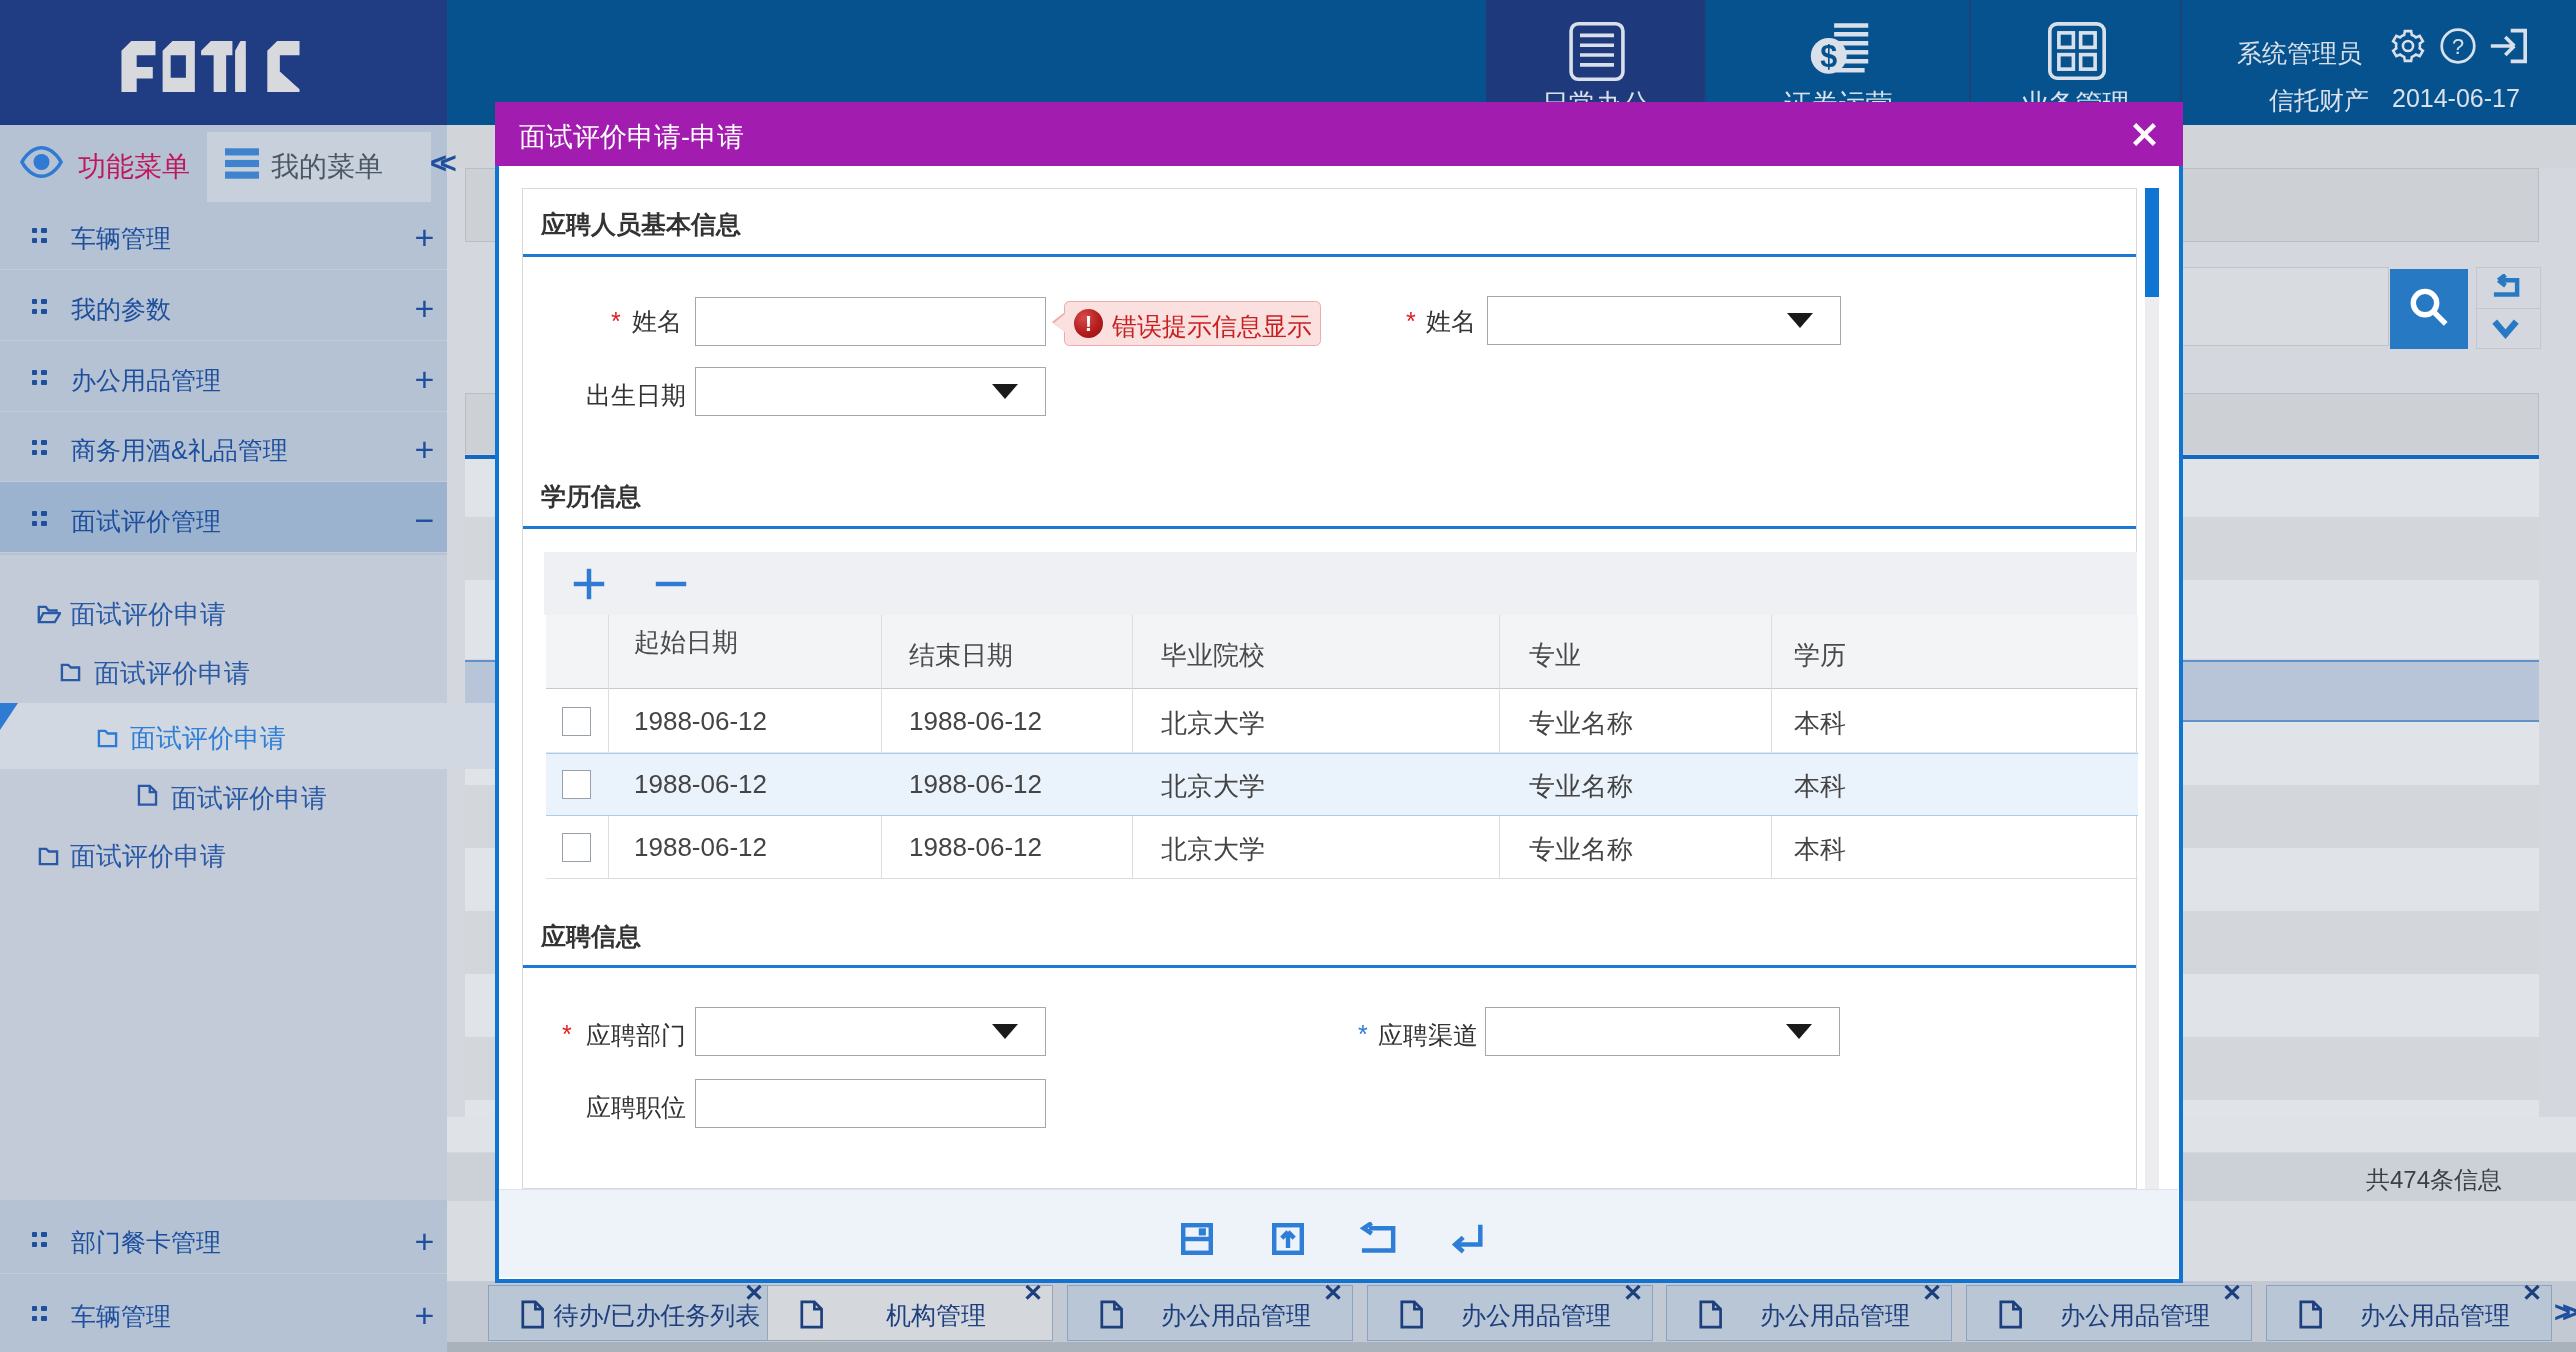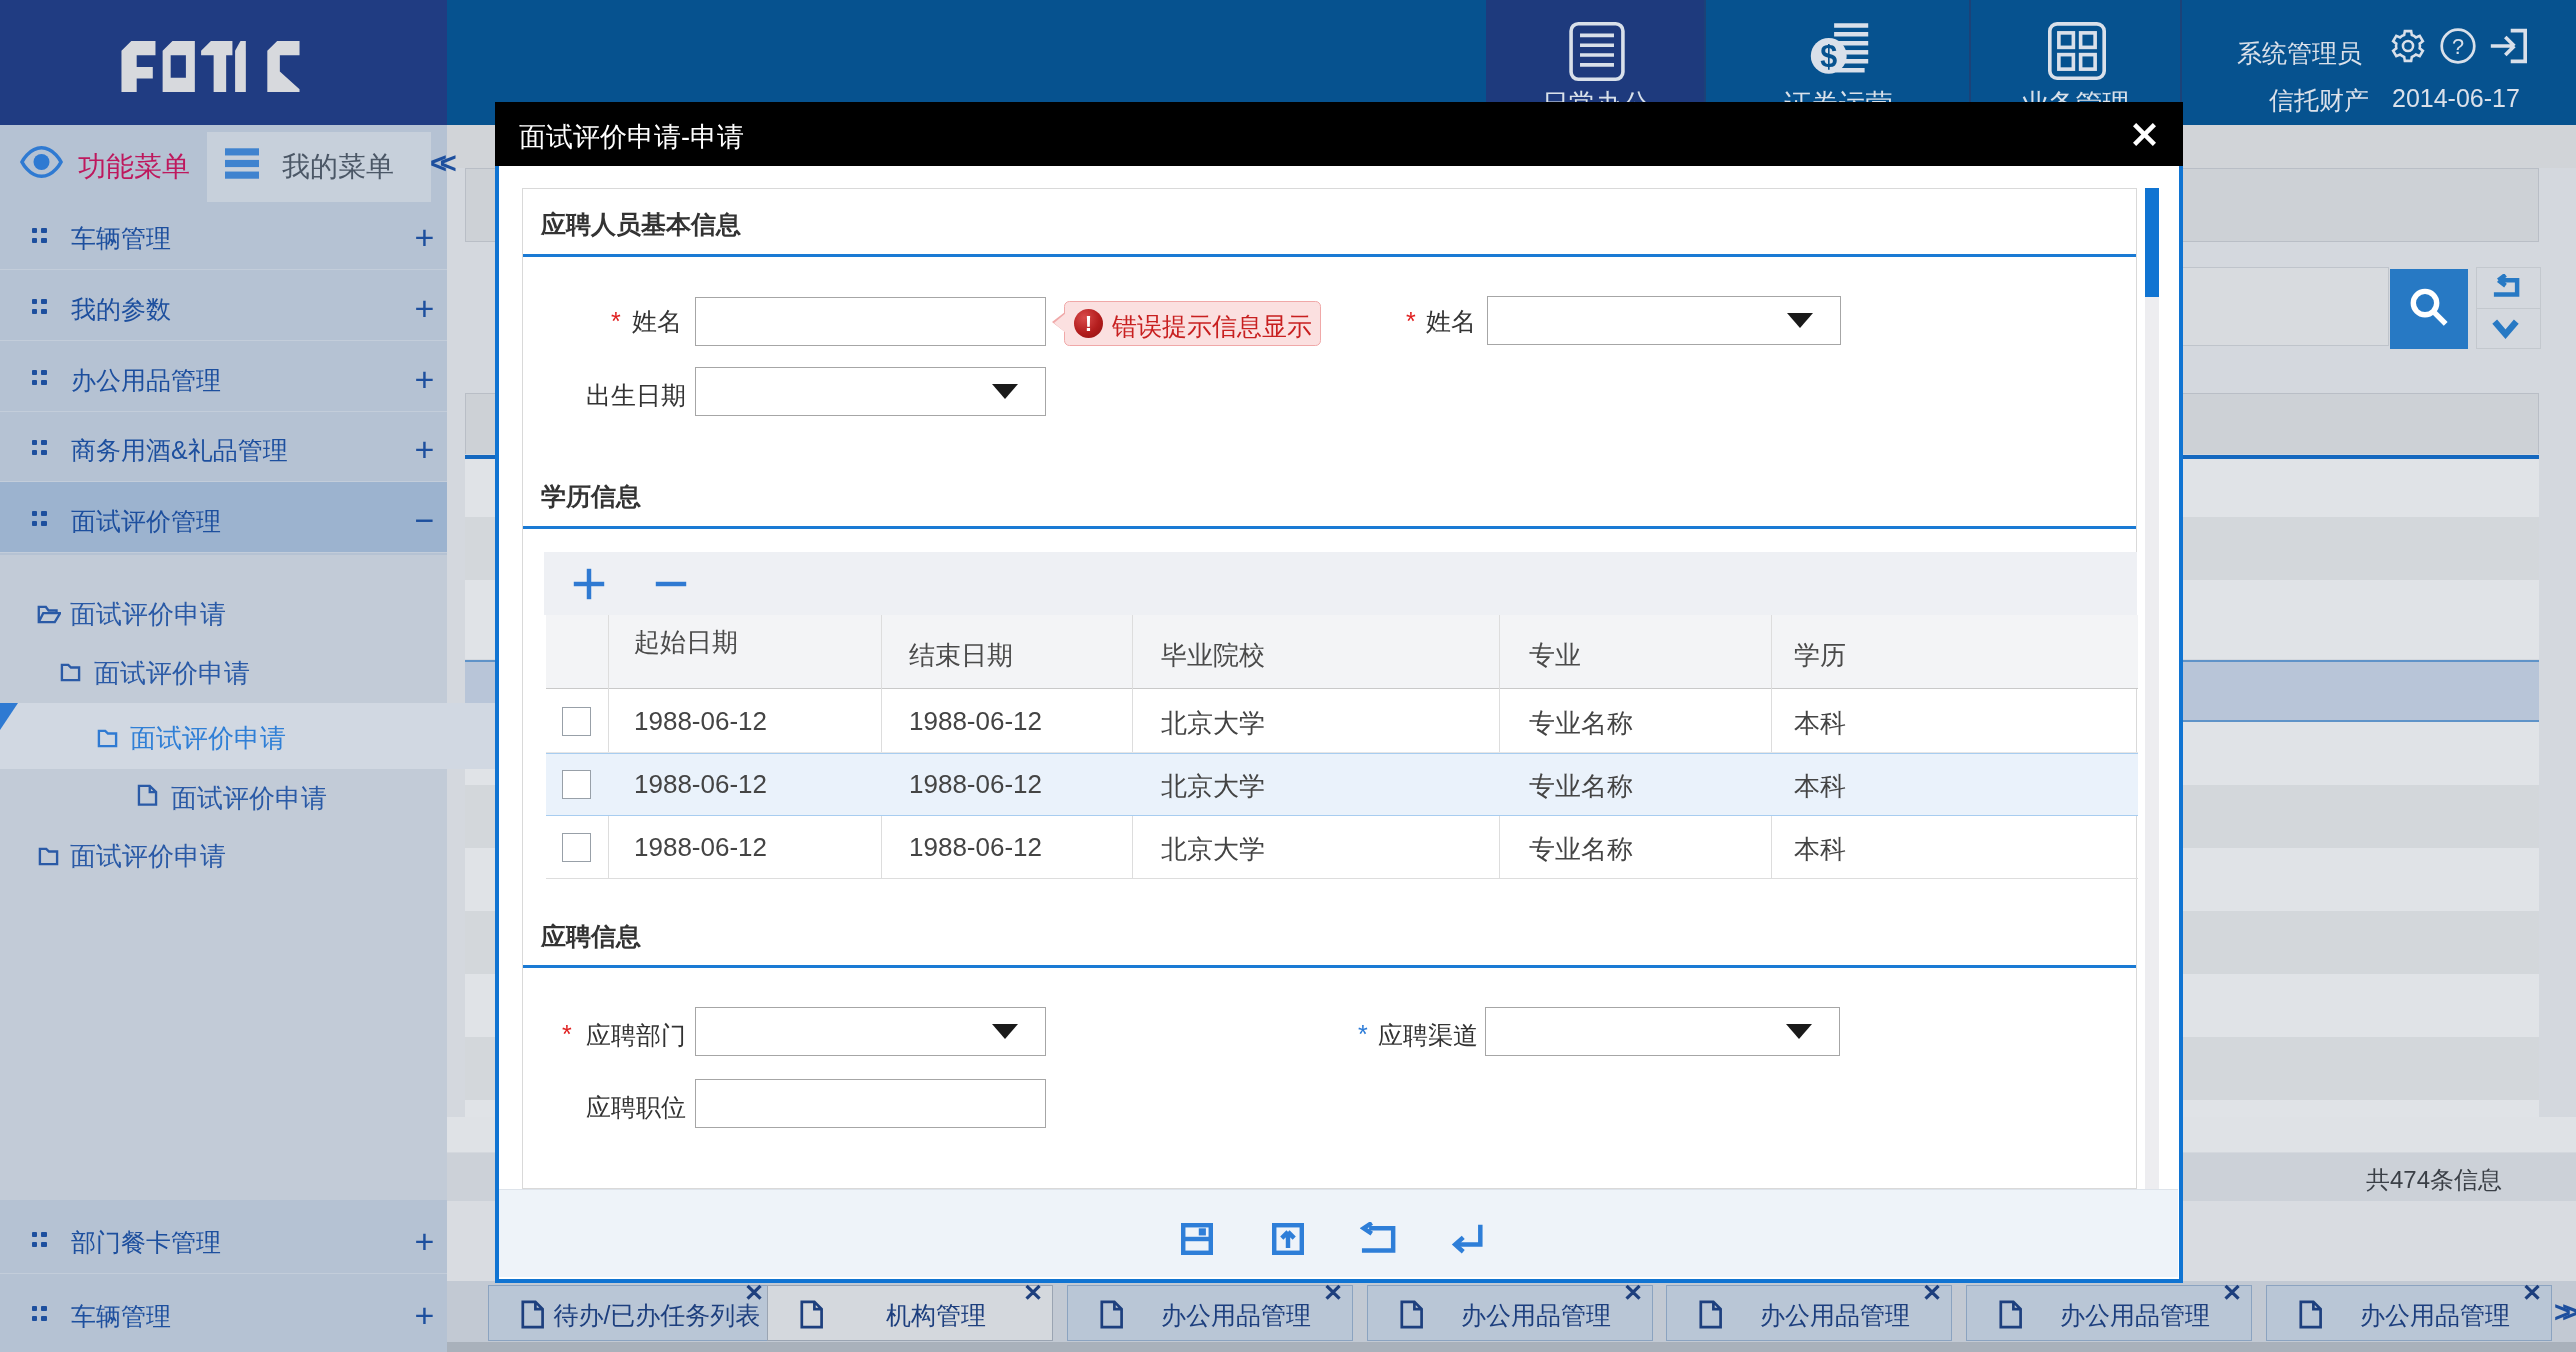--- a/index.html
+++ b/index.html
@@ -28,21 +28,21 @@
 .treerow { position:absolute; left:0; width:533px; height:59px; }
 .treerow .ttext { position:absolute; top:14.4px; font-size:26px; color:#2a5aa6; }
 
 
 .btab { position:absolute; top:1285px; height:56px; width:286px; background:#b9c6d6; border:1.8px solid #8ba3c0; }
 .btab .ttl { position:absolute; left:59px; right:7.2px; top:12.6px; text-align:center; font-size:25px; color:#1d3f7e; }
 .btab .x { position:absolute; right:9px; top:-7.2px; font-size:24px; font-weight:bold; color:#1d3f7e; }
 .btab svg { position:absolute; left:32px; top:13.5px; }
 
 
-#mtitle { position:absolute; left:495px; top:102px; width:1688px; height:64px; background:#000000; }
+#mtitle { position:absolute; left:495px; top:102px; width:1688px; height:64px; background:#a21caf; }
 #mtitle .t { position:absolute; left:24px; top:17px; font-size:27px; color:#fff; }
 #mbody { position:absolute; left:495px; top:166px; width:1688px; height:1117px; background:#fff; border:4.5px solid #1074d2; border-top:none; }
 #mpanel { position:absolute; left:522px; top:188px; width:1615px; height:1001px; border:0.9px solid #d9d9d9; background:#fff; }
 .sect { position:absolute; left:541px; font-size:25px; font-weight:bold; color:#333; }
 .secline { position:absolute; left:523px; width:1613px; height:2.7px; background:#1a7ad4; }
 .flabel { position:absolute; font-size:25px; color:#333; }
 .star { position:absolute; font-size:25px; color:#e02020; }
 .finput { position:absolute; width:351px; height:49px; background:#fff; border:1.8px solid #a6a6a6; }
 .fsel { position:absolute; width:351px; height:49px; background:#fff; border:1.8px solid #a6a6a6; }
 .fsel:after { content:""; position:absolute; right:27px; top:16px; width:0; height:0; border-left:13.5px solid transparent; border-right:13.5px solid transparent; border-top:15.3px solid #1a1a1a; }
@@ -166,21 +166,21 @@
   <svg class="abs" style="left:20px;top:146px;" width="43" height="32" viewBox="0 0 48 36">
     <path d="M24 2 C10 2 2 18 2 18 C2 18 10 34 24 34 C38 34 46 18 46 18 C46 18 38 2 24 2 Z" fill="none" stroke="#2f7ad2" stroke-width="4"></path>
     <circle cx="24" cy="18" r="9" fill="#2f7ad2"></circle>
   </svg>
   <div class="abs" style="left:78px;top:148px;font-size:28px;color:#be185d;">功能菜单</div>
   <svg class="abs" style="left:225px;top:148px;" width="34" height="31" viewBox="0 0 38 34" fill="#3f83cf">
     <rect x="0" y="0" width="38" height="8"></rect>
       <rect x="0" y="13" width="38" height="8"></rect>
       <rect x="0" y="26" width="38" height="8"></rect>
   </svg>
-  <div class="abs" style="left:282px;top:148px;font-size:28px;color:#4b5766;">我的菜单</div>
+  <div class="abs" style="left:271px;top:148px;font-size:28px;color:#4b5766;">我的菜单</div>
   <div class="abs" style="left:430px;top:147px;font-size:29px;font-weight:bold;color:#1d4f9e;letter-spacing:-7.2px;">&lt;&lt;</div>
 
   <div class="menurow" style="top:199px;">
       <div class="dots">
         <i></i>
         <i></i>
         <i></i>
         <i></i>
       </div>
       <div class="mtext">车辆管理</div>

